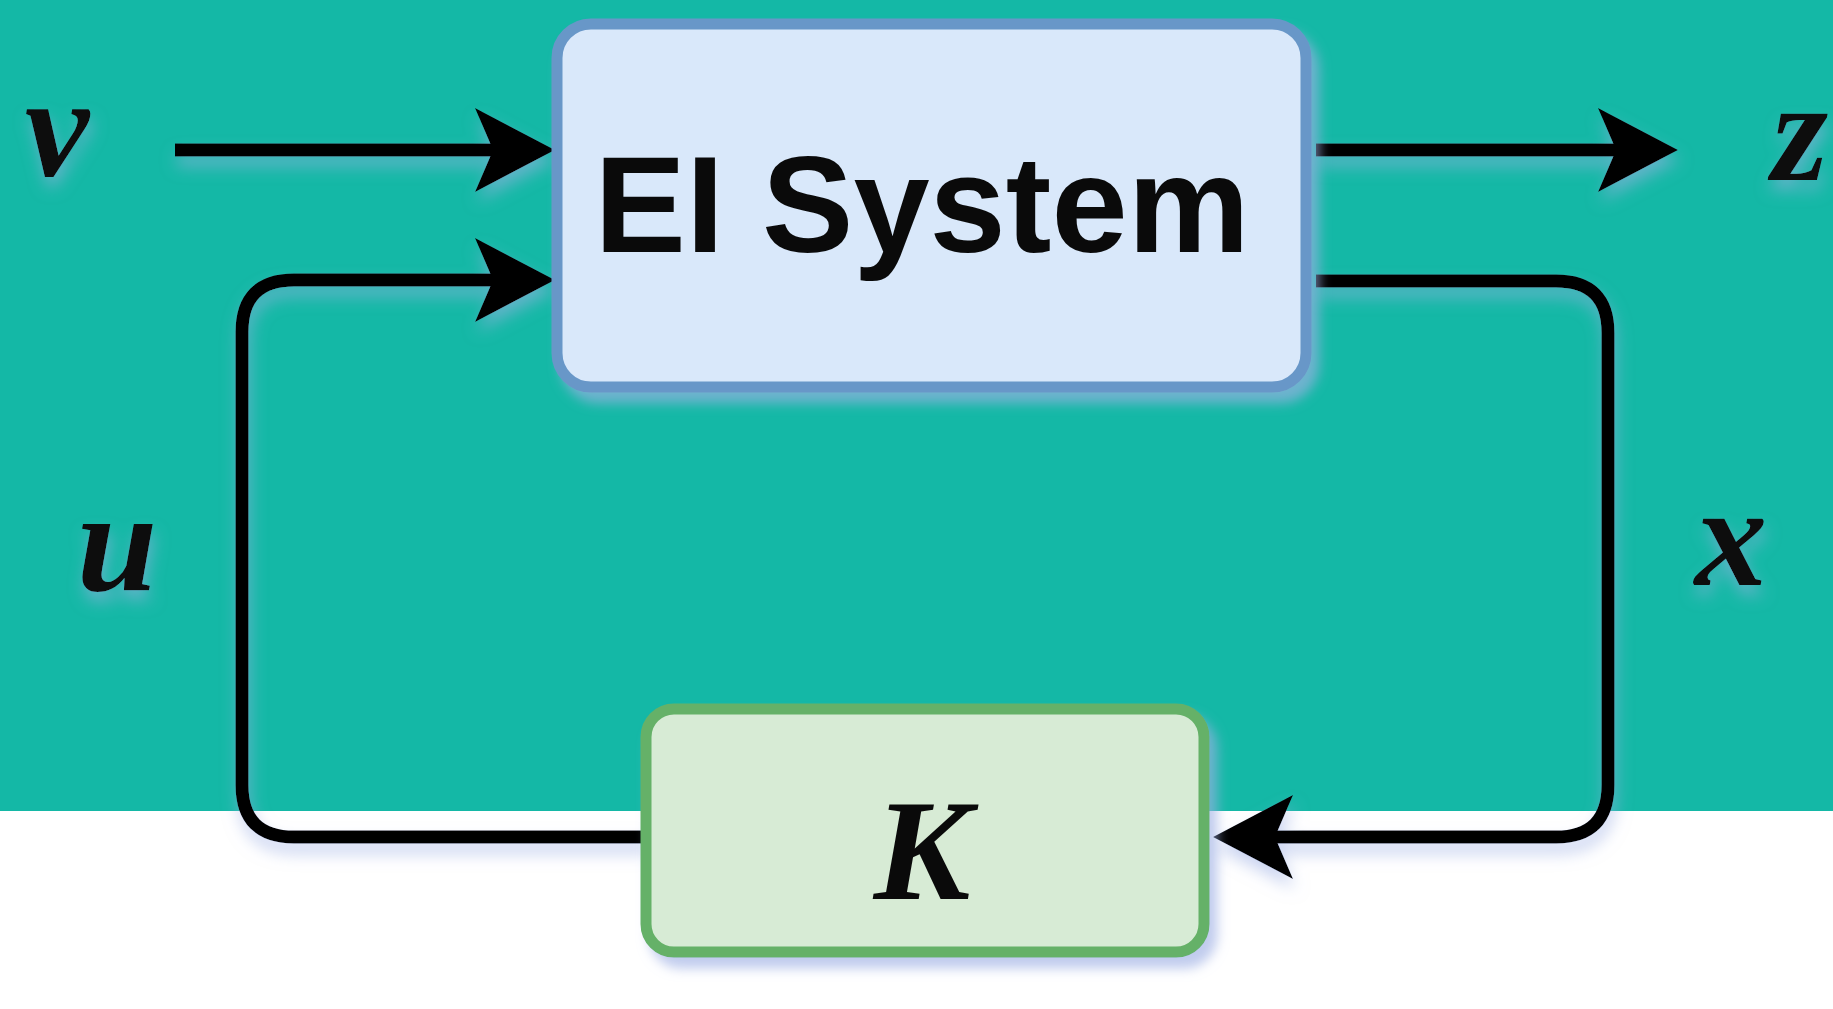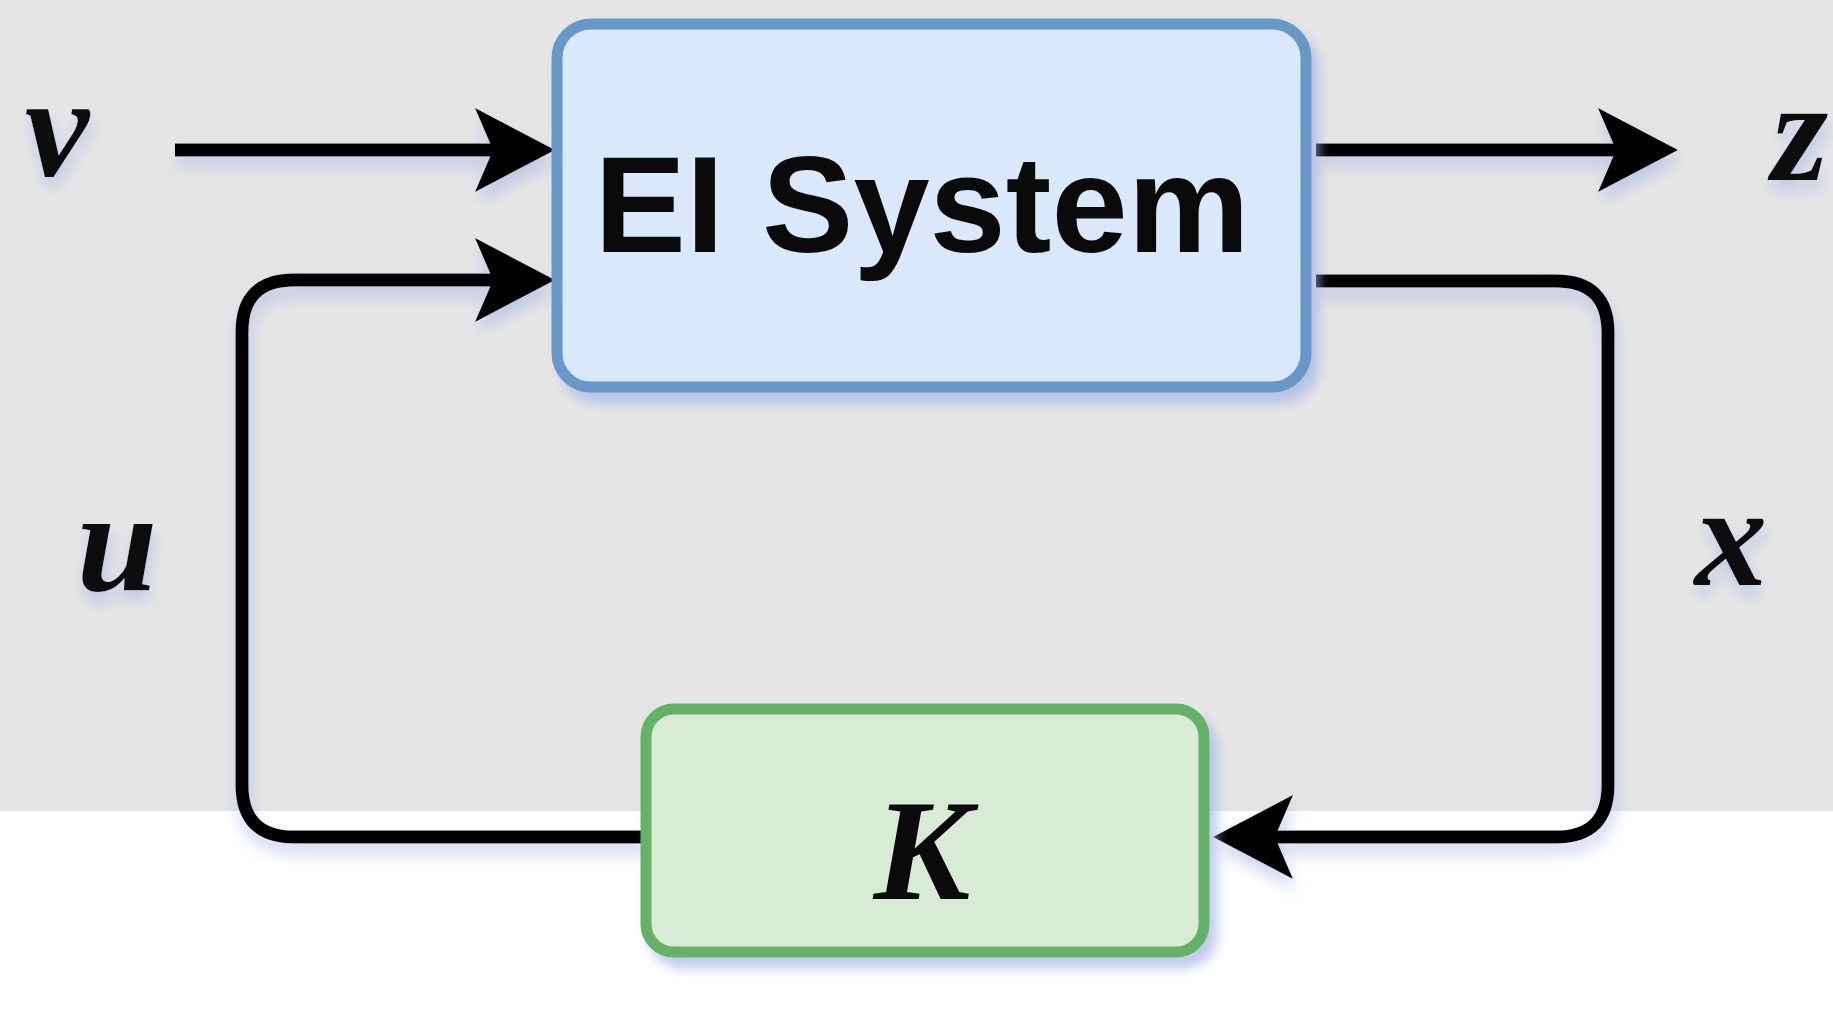--- a/index.html
+++ b/index.html
@@ -8,21 +8,21 @@
     background: #ffffff;
     width: 1833px;
     height: 1009px;
     overflow: hidden;
     font-family: "Liberation Sans", sans-serif;
   }
   .canvas {
     position: relative;
     width: 1833px;
     height: 811px;
-    background: #e5e5e5;
+    background: #14b8a6;
     text-align: right;
   }
   svg { display: block; }
   .block-label {
     font-family: "Liberation Sans", sans-serif;
     font-weight: bold;
     fill: #0a0a0a;
   }
   .signal-label {
     font-family: "Liberation Serif", serif;

